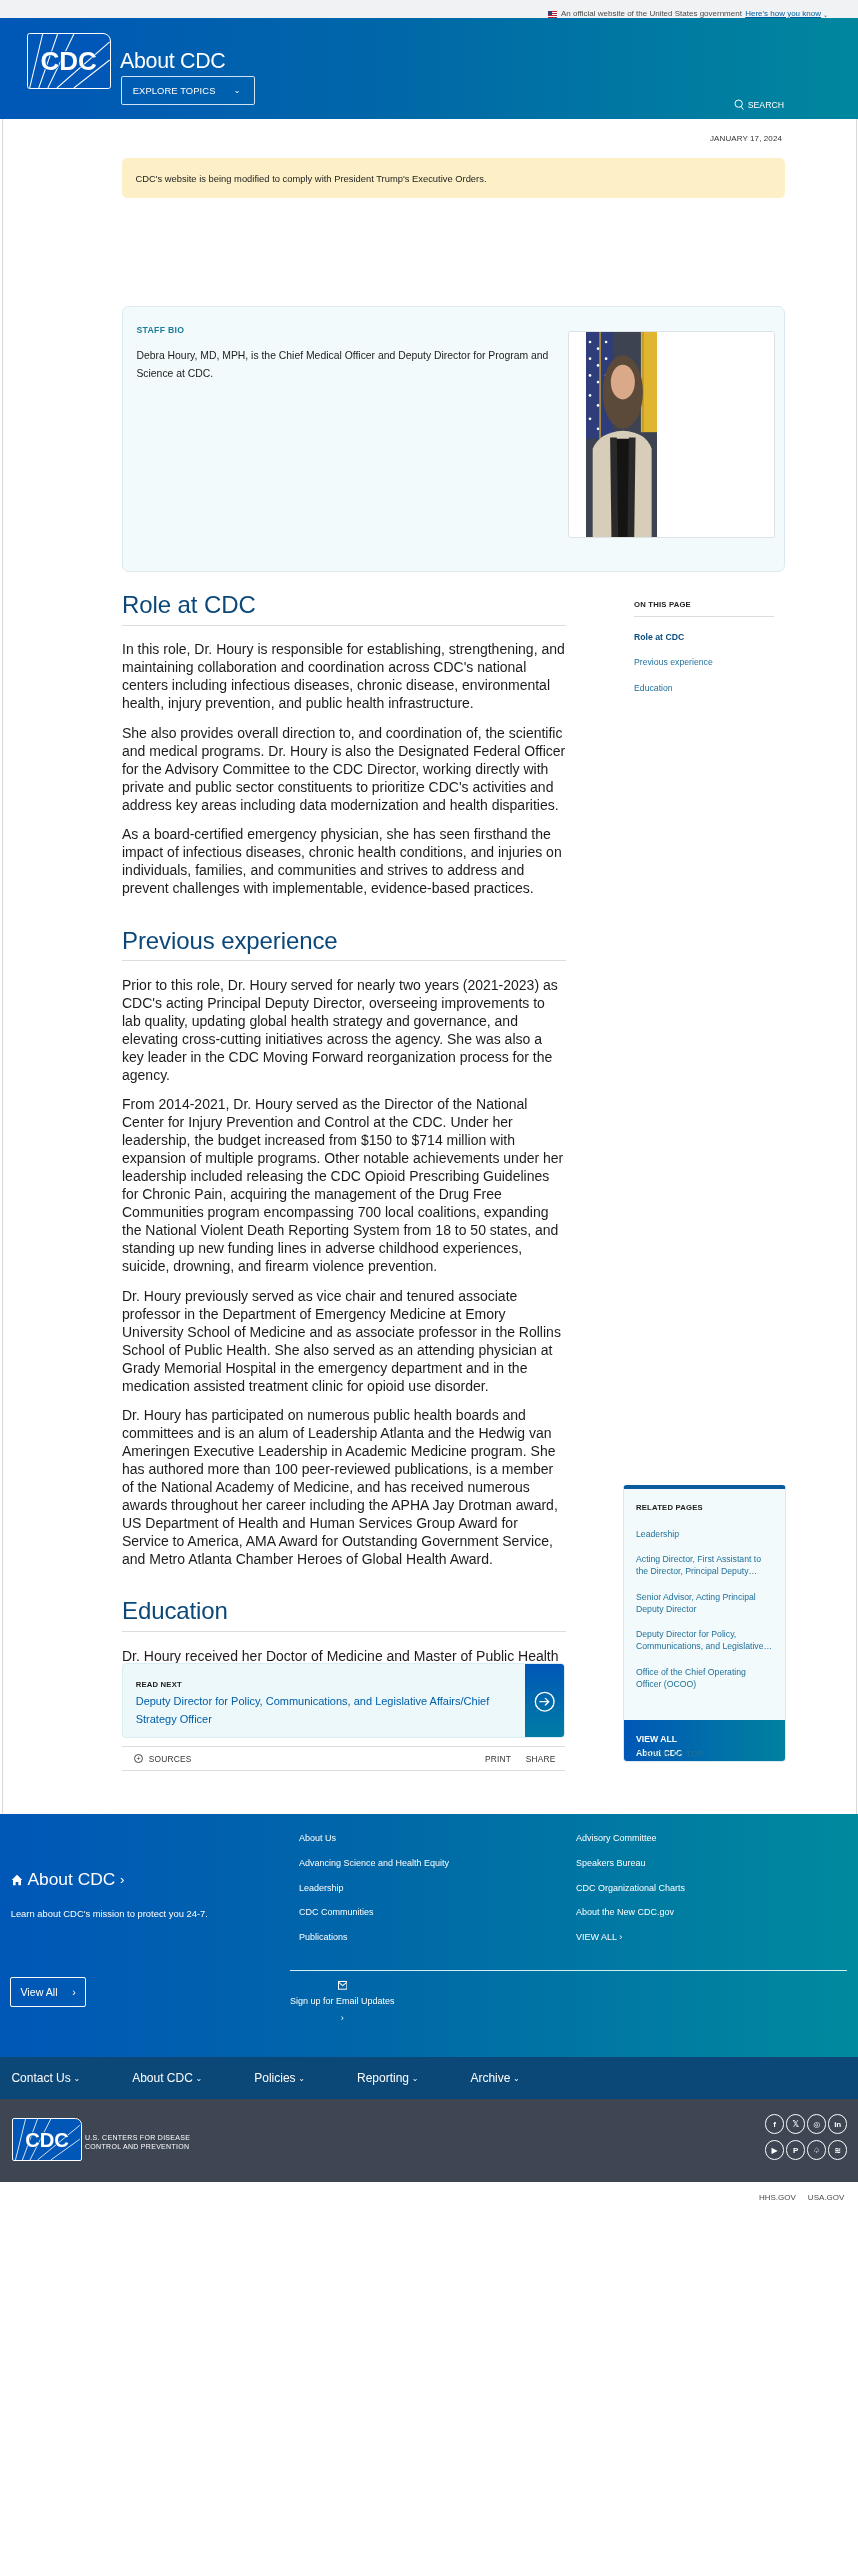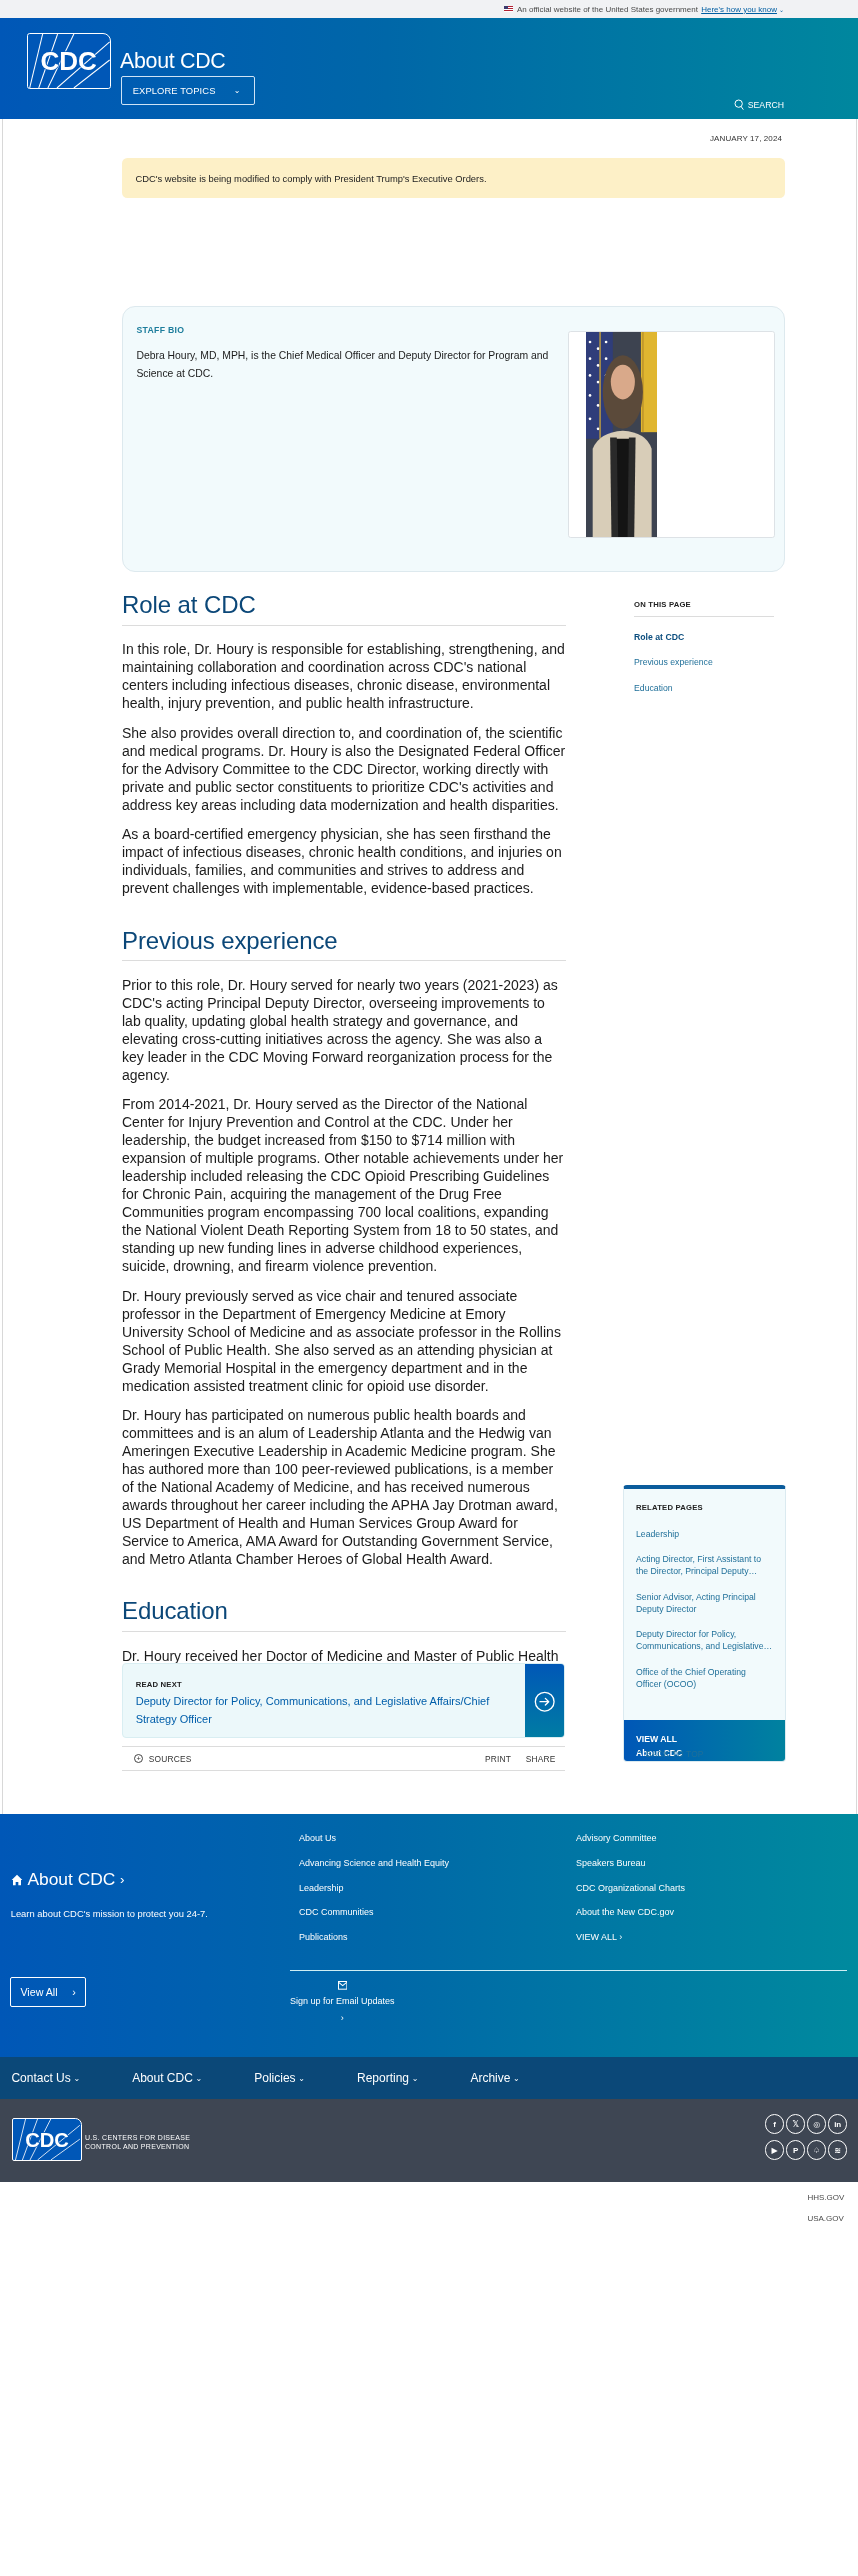--- a/index.html
+++ b/index.html
@@ -1,21 +1,21 @@
 <!DOCTYPE html>
 <html style="font-size:10.7px"><head>
 <meta charset="utf-8">
 <style>
   * { box-sizing: border-box; margin: 0; padding: 0; }
   html, body { width: 859px; background: #ffffff; }
   body { font-family: "Liberation Sans", "DejaVu Sans", sans-serif; color: #1c1c1c; }
   a { text-decoration: none; color: inherit; }
 
   
-  .gov-banner { height: 18px; background: #f1f2f4; display: flex; align-items: center; justify-content: flex-end; padding-right: 75px; font-size: 8px; color: #4a4a4a; }
+  .gov-banner { height: 18px; background: #f1f2f4; display: flex; align-items: flex-end; justify-content: flex-end; padding-right: 31px; font-size: 8px; color: #4a4a4a; }
   .gov-banner .flag { width: 9.4px; height: 6.7px; margin-right: 4px; display: inline-block;
     background: repeating-linear-gradient(to bottom, #b22234 0 0.9px, #ffffff 0.9px 1.9px); position: relative; }
   .gov-banner .flag::before { content: ""; position: absolute; left: 0; top: 0; width: 4px; height: 3.7px; background: #3c3b6e; }
   .gov-banner .how { color: #005ea2; text-decoration: underline; margin-left: 3.3px; }
   .gov-banner .chev { margin-left: 2px; font-size: 6px; color: #005ea2; }
 
   
   .site-header { height: 101px; background: linear-gradient(90deg, #0057b7 0%, #0067a8 45%, #00879e 100%); position: relative; color: #fff; }
   .logo { position: absolute; left: 27px; top: 15.4px; width: 84px; height: 56px; border: 1.3px solid #fff; border-radius: 2.7px 8px 2.7px 2.7px; background: #0057b7; overflow: hidden; }
   .logo svg { width: 100%; height: 100%; }
@@ -25,21 +25,21 @@
   .search-link { position: absolute; right: 75px; top: 81px; font-size: 8.7px; display: flex; align-items: center; gap: 3.3px; }
   .search-link svg { width: 10.7px; height: 12px; }
 
   
   .page-frame { position: relative; margin: 0 2px; border-left: 0.7px solid #d8d8d8; border-right: 0.7px solid #d8d8d8; height: 1695px; }
   .date { position: absolute; right: 74px; top: 14.7px; font-size: 8px; color: #333; letter-spacing: 0.1px; }
   .alert { position: absolute; left: 119px; top: 39px; width: 663px; height: 40px; background: #fdf0c7; border-radius: 5.3px; display: flex; align-items: center; padding-left: 13.4px; font-size: 9.4px; color: #222; }
 
   .page-title { position: absolute; left: 119px; top: 87px; width: 535px; font-size: 30px; line-height: 41px; color: #0b4778; font-weight: normal; letter-spacing: -0.2px; }
 
-  .bio-card { position: absolute; left: 119px; top: 187px; width: 663px; height: 266px; background: #f2fafc; border: 0.7px solid #dde9ee; border-radius: 13px; }
+  .bio-card { position: absolute; left: 119px; top: 187px; width: 663px; height: 266px; background: #f2fafc; border: 0.7px solid #dde9ee; border-radius: 7px; }
   .bio-label { position: absolute; left: 13.4px; top: 18px; font-size: 8.7px; font-weight: bold; color: #1d7d9c; letter-spacing: 0.3px; }
   .bio-text { position: absolute; left: 13.4px; top: 40px; width: 415px; font-size: 10.4px; line-height: 18px; color: #1c1c1c; }
   .bio-photo { position: absolute; left: 445px; top: 24px; width: 207px; height: 207px; background: #fff; border: 0.7px solid #dde2e6; border-radius: 2.7px; overflow: hidden; }
   .bio-photo .ph { position: absolute; left: 17.4px; top: 0; width: 71px; height: 205px; }
 
   
   .main-col { position: absolute; left: 119px; top: 468px; width: 444px; }
   h2.section { font-size: 24px; font-weight: normal; color: #0b4778; line-height: 35px; border-bottom: 0.7px solid #dcdcdc; padding-bottom: 2.7px; margin-bottom: 14.7px; letter-spacing: -0.1px; }
   .main-col p { font-size: 14px; line-height: 18px; color: #1c1c1c; margin-bottom: 11.4px; }
   .sec { margin-bottom: 25.4px; }
@@ -88,21 +88,21 @@
   .footer-nav .chev { font-size: 8px; }
 
   .footer-bottom { height: 83px; background: #3e4653; position: relative; color: #fff; }
   .fb-logo { position: absolute; left: 12px; top: 19px; width: 70px; height: 43px; border: 1.3px solid #fff; border-radius: 2px 6.7px 2px 2px; background: #0057b7; overflow: hidden; }
   .fb-logo svg { width: 100%; height: 100%; }
   .fb-name { position: absolute; left: 85px; top: 35px; font-size: 7px; line-height: 8.7px; letter-spacing: 0.3px; }
   .social { position: absolute; right: 12px; top: 15.4px; width: 82px; display: grid; grid-template-columns: repeat(4, 19px); grid-gap: 6.7px 2px; justify-content: space-between; }
   .social span { width: 19.4px; height: 19.4px; border: 1px solid #fff; border-radius: 50%; display: flex; align-items: center; justify-content: center; font-size: 8px; font-weight: bold; }
 
   .gov-links { height: 134px; position: relative; }
-  .gov-links .links { position: absolute; right: 14.7px; top: 10.7px; display: flex; gap: 12px; font-size: 8px; color: #4a4a4a; flex-direction: column; }
+  .gov-links .links { position: absolute; right: 14.7px; top: 10.7px; display: flex; gap: 12px; font-size: 8px; color: #4a4a4a; }
 </style>
 </head>
 <body>
 
 <div class="gov-banner">
   <span class="flag"></span>
   <span>An official website of the United States government</span>
   <a class="how" href="#">Here's how you know</a>
   <span class="chev">⌄</span>
 </div>

